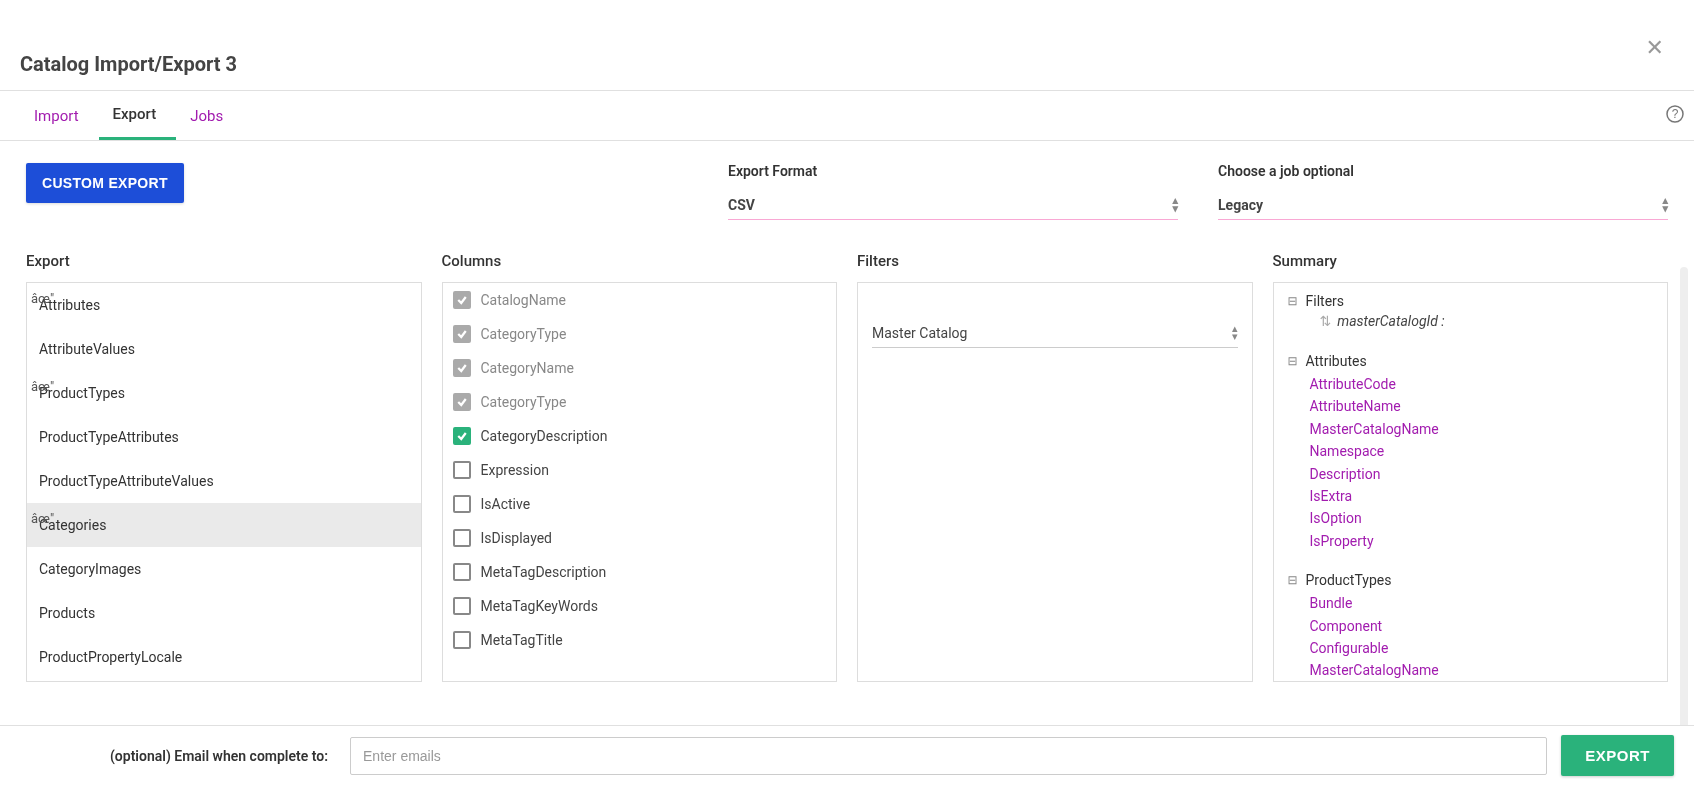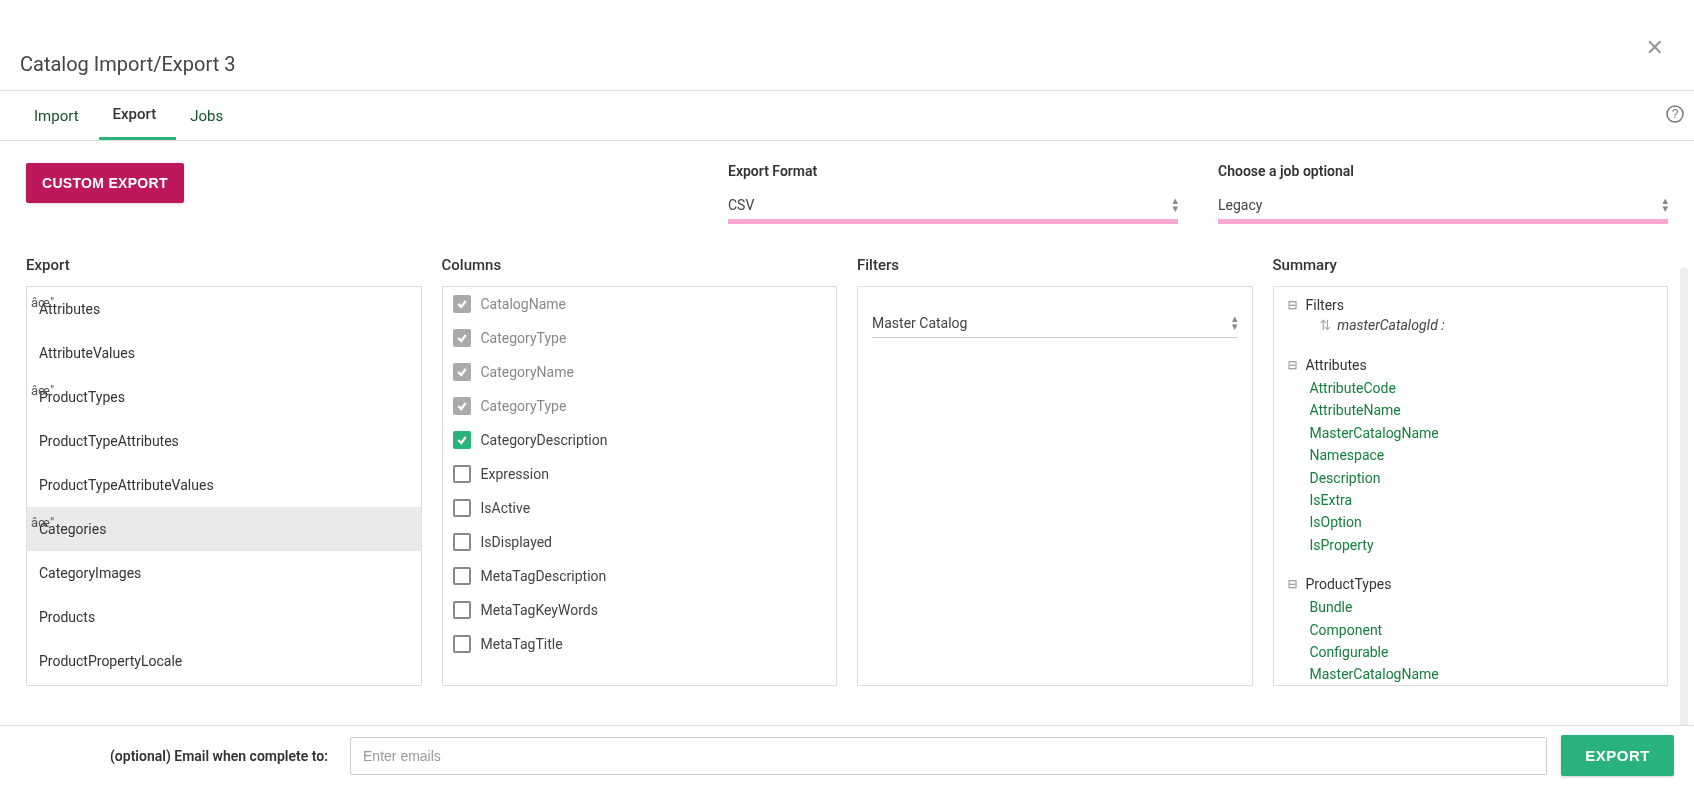--- a/index.html
+++ b/index.html
@@ -16,41 +16,41 @@
   .header {
     padding: 18px 20px 14px 20px;
     border-bottom: 1px solid #e0e0e0;
     display: flex;
     justify-content: space-between;
     align-items: center;
     width: 100%;
   }
   .page-title {
     font-size: 20px;
-    font-weight: 400;
+    font-weight: 700;
     color: #444;
     margin-top: 34px;
   }
   .close-icon {
     font-size: 22px;
     color: #999;
     cursor: pointer;
     padding: 4px 10px;
   }
   .tabs-row {
     border-bottom: 1px solid #e0e0e0;
     display: flex;
     align-items: center;
     padding: 0 20px;
     position: relative;
   }
   .tab {
     padding: 14px 20px 14px 14px;
     font-size: 15px;
-    color: #14532d;
+    color: #a21caf;
     cursor: pointer;
   }
   .tab.active {
     color: #333;
     font-weight: 500;
     border-bottom: 3px solid #2ab27b;
   }
   .help-icon {
     position: absolute;
     right: 10px;
@@ -65,21 +65,21 @@
     overflow: hidden;
     position: relative;
   }
   .top-row {
     display: flex;
     gap: 40px;
     margin-bottom: 32px;
     align-items: flex-start;
   }
   .custom-export-btn {
-    background: #be185d;
+    background: #1d4ed8;
     color: #fff;
     border: none;
     padding: 12px 16px;
     font-size: 14px;
     font-weight: 600;
     letter-spacing: 0.3px;
     cursor: pointer;
     border-radius: 2px;
     box-shadow: 0 1px 3px rgba(0,0,0,0.15);
   }
@@ -88,27 +88,28 @@
     width: 450px;
   }
   .field-label {
     font-size: 14px;
     font-weight: 600;
     color: #333;
     margin-bottom: 12px;
     display: block;
   }
   .select-field {
-    border-bottom: 5px solid #f9a8d4;
+    border-bottom: 1px solid #f9a8d4;
     padding: 6px 0;
     display: flex;
     justify-content: space-between;
     align-items: center;
     cursor: pointer;
     color: #444;
+    font-weight: bold;
   }
   .select-arrow {
     font-size: 11px;
     color: #888;
     line-height: 0.7;
   }
   .panels-row {
     display: flex;
     gap: 20px;
     height: 430px;
@@ -182,21 +183,21 @@
     fill: none;
   }
   .column-label {
     font-size: 14px;
     color: #888;
   }
   .checkbox.checked + .column-label,
   .checkbox.unchecked + .column-label { color: #444; }
 
   .filter-field {
-    margin: 22px 14px 0 14px;
+    margin: 36px 14px 0 14px;
     border-bottom: 1px solid #ccc;
     padding: 6px 0;
     display: flex;
     justify-content: space-between;
     align-items: center;
     font-size: 14px;
     color: #444;
   }
   .summary-section {
     padding: 10px 14px;
@@ -219,21 +220,21 @@
   .summary-sub {
     padding-left: 32px;
     font-style: italic;
     font-size: 14px;
     color: #444;
     margin-bottom: 4px;
   }
   .summary-list-item {
     padding-left: 22px;
     font-size: 14px;
-    color: #15803d;
+    color: #a21caf;
     line-height: 1.6;
   }
   .footer {
     position: absolute;
     bottom: 0;
     left: 0;
     right: 0;
     height: 60px;
     border-top: 1px solid #e0e0e0;
     display: flex;

